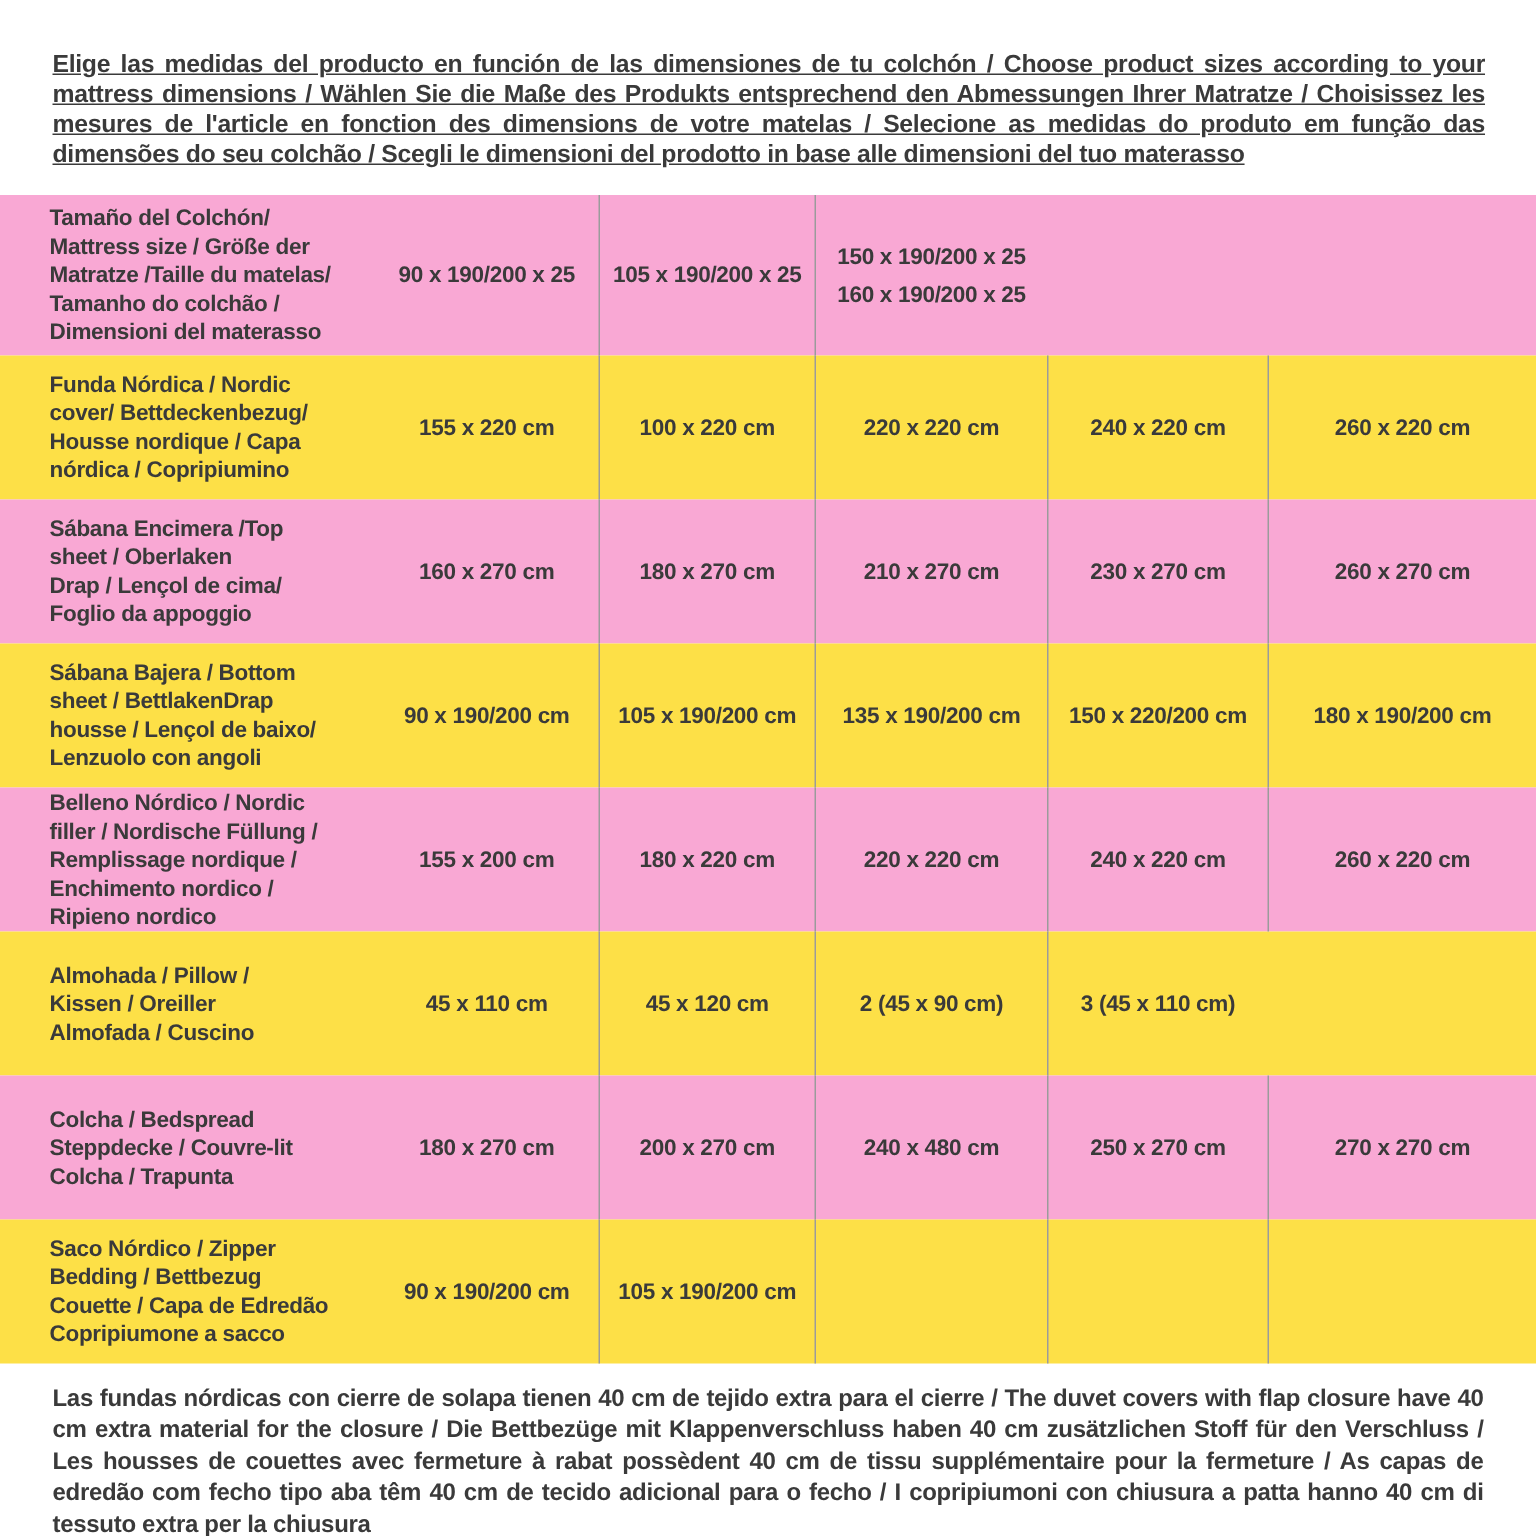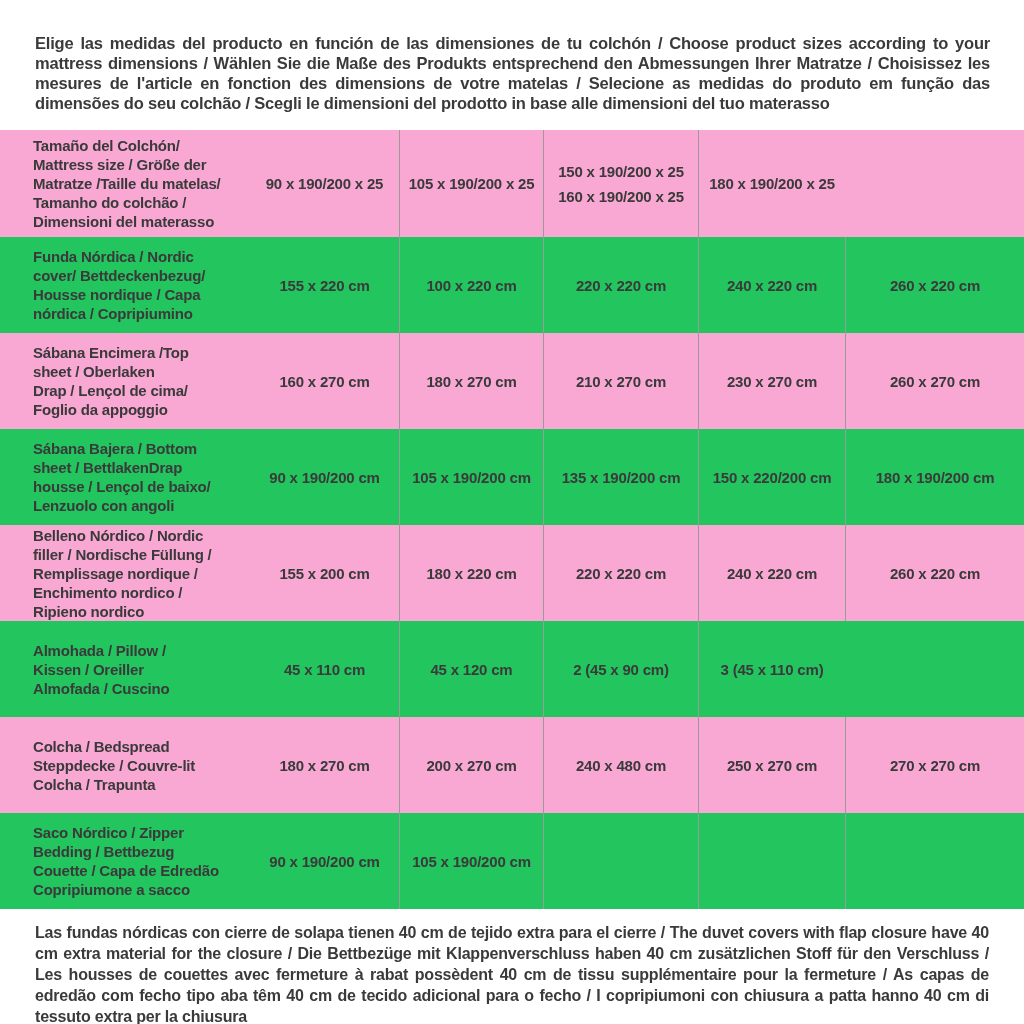--- a/index.html
+++ b/index.html
@@ -13,31 +13,32 @@
     color: #3a3a3a;
     overflow: hidden;
   }
   .page { width: 1024px; height: 1024px; }
   .intro {
     margin: 33px 34px 0 35px;
     font-size: 16.5px;
     line-height: 20px;
     text-align: justify;
     letter-spacing: -0.2px;
+    text-decoration: underline;
   }
   .size-table { margin-top: 17px; }
   .trow {
     display: grid;
     grid-template-columns: 250px 149px 144px 155px 147px 179px;
     width: 1024px;
   }
   .trow.header { height: 107px; }
   .trow.body { height: 96px; }
   .gray { background: #f9a8d4; }
-  .white { background: #22c55e; }
+  .white { background: #fde047; }
   .cell {
     display: flex;
     align-items: center;
     min-width: 0;
   }
   .cell:nth-child(n+3) { border-left: 1px solid #9b9b9b; }
   .label-cell {
     padding-left: 33px;
     font-size: 15px;
     line-height: 19px;
@@ -72,21 +73,20 @@
     <div class="trow header gray">
       <div class="cell label-cell">Tamaño del Colchón/
 Mattress size / Größe der
 Matratze /Taille du matelas/
 Tamanho do colchão /
 Dimensioni del materasso</div>
       <div class="cell val-cell">90 x 190/200 x 25</div>
       <div class="cell val-cell">105 x 190/200 x 25</div>
       <div class="cell val-cell">150 x 190/200 x 25
 160 x 190/200 x 25</div>
-      <div class="cell val-cell">180 x 190/200 x 25</div>
     </div>
 
     <div class="trow body white">
       <div class="cell label-cell">Funda Nórdica /  Nordic
 cover/ Bettdeckenbezug/
 Housse nordique  / Capa
 nórdica / Copripiumino</div>
       <div class="cell val-cell">155 x 220 cm</div>
       <div class="cell val-cell">100 x 220 cm</div>
       <div class="cell val-cell">220 x 220 cm</div>

